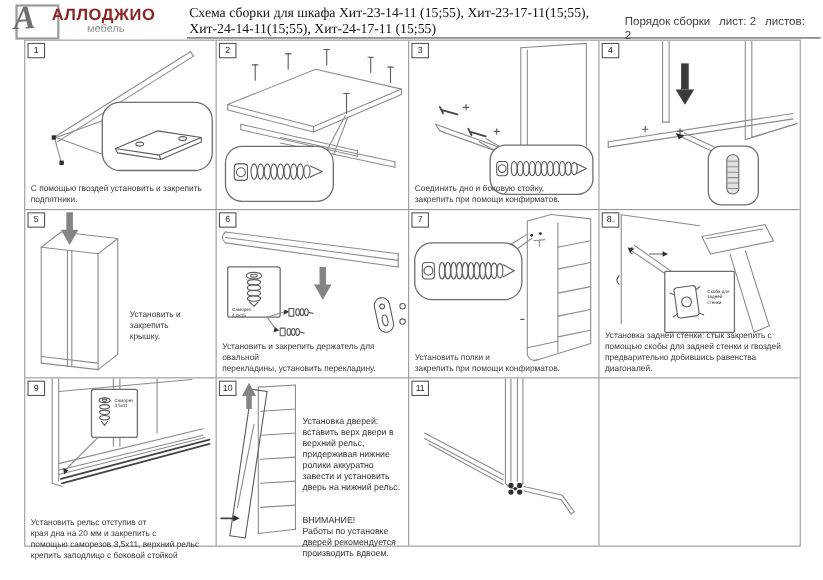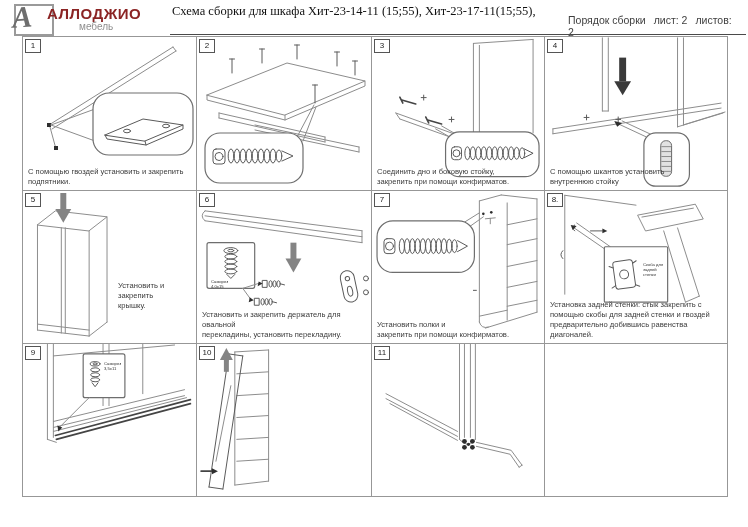--- a/index.html
+++ b/index.html
@@ -49,20 +49,21 @@
 
 <div class="logo-box">
   <span class="logo-mark">А</span>
 </div>
 <div class="brand">
   <div class="brand-name">АЛЛОДЖИО</div>
   <div class="brand-sub">мебель</div>
 </div>
 <div class="doc-title">
   <div>Схема сборки для шкафа Хит-23-14-11 (15;55), Хит-23-17-11(15;55),</div>
+  <div>Хит-24-14-11(15;55), Хит-24-17-11 (15;55)</div>
 </div>
 <div class="sheet-info">
   <span>Порядок сборки</span><span>лист: 2</span><span>листов: 2</span>
 </div>
 <div class="header-rule"></div>
 
 <div class="grid">
 
   <div class="panel">
     <div class="num">1</div>
@@ -208,22 +209,20 @@
       <rect x="117" y="104" width="11" height="36" rx="5" fill="#e2e2e2" stroke="#666" stroke-width="1"></rect>
       <g class="ln">
         <line x1="118" y1="110" x2="127" y2="110"></line>
           <line x1="118" y1="115" x2="127" y2="115"></line>
         <line x1="118" y1="120" x2="127" y2="120"></line>
           <line x1="118" y1="125" x2="127" y2="125"></line>
         <line x1="118" y1="130" x2="127" y2="130"></line>
           <line x1="118" y1="135" x2="127" y2="135"></line>
       </g>
     </svg>
-    <div class="cap">С помощью шкантов установить
-внутреннюю стойку</div>
   </div>
 
   <div class="panel">
     <div class="num">5</div>
     <svg class="illus" viewBox="0 0 173 153">
       <polygon class="ln" fill="none" points="14,34 32,20 84,26 66,40"></polygon>
       <line class="ln" x1="14" y1="34" x2="14" y2="140"></line>
       <line class="ln" x1="66" y1="40" x2="66" y2="146"></line>
       <line class="ln" x1="14" y1="140" x2="66" y2="146"></line>
       <line class="ln" x1="84" y1="26" x2="84" y2="132"></line>
@@ -396,20 +395,24 @@
         <ellipse fill="none" cx="72" cy="26" rx="4.5" ry="2"></ellipse>
         <ellipse fill="none" cx="72" cy="31" rx="4.5" ry="2"></ellipse>
         <ellipse fill="none" cx="72" cy="36" rx="4.5" ry="2"></ellipse>
         <polyline fill="none" points="69,39 72,43 75,39"></polyline>
       </g>
       <line class="ln" x1="66" y1="54" x2="36" y2="84"></line>
       <polygon class="dark" points="34,82 39,84 35,88"></polygon>
     </svg>
     <div class="tiny" style="left:81px;top:18px;">Саморез
 3,5х11</div>
+    <div class="cap" style="bottom:-14px;">Установить рельс  отступив от
+края дна на 20 мм и закрепить  с
+помощью саморезов 3,5х11, верхний рельс
+крепить заподлицо с боковой стойкой</div>
   </div>
 
   <div class="panel lr">
     <div class="num">10</div>
     <svg class="illus" viewBox="0 0 175 153">
       <line class="ln" x1="38" y1="8" x2="38" y2="142"></line>
       <line class="ln" x1="72" y1="6" x2="72" y2="138"></line>
       <line class="ln" x1="38" y1="8" x2="72" y2="6"></line>
       <line class="ln" x1="38" y1="142" x2="72" y2="138"></line>
       <g class="ln">
@@ -422,20 +425,33 @@
       <line class="lnd" x1="12" y1="144" x2="32" y2="10"></line>
       <line class="lnd" x1="26" y1="146" x2="46" y2="12"></line>
       <line class="lnd" x1="32" y1="10" x2="46" y2="12"></line>
       <line class="lnd" x1="12" y1="144" x2="26" y2="146"></line>
       <line class="ln" x1="19" y1="118" x2="34" y2="42"></line>
       <rect class="garrow" x="27" y="14" width="5" height="14"></rect>
       <polygon class="garrow" points="23,16 36,16 29.5,4"></polygon>
       <line class="lnt" x1="4" y1="128" x2="15" y2="128"></line>
       <polygon class="dark" points="15,125 21,128 15,131"></polygon>
     </svg>
+    <div class="cap10">
+      <div>Установка дверей:
+вставить верх двери в
+верхний рельс,
+придерживая нижние
+ролики аккуратно
+завести и установить
+дверь на нижний рельс.</div>
+      <div class="warn">ВНИМАНИЕ!
+Работы по установке
+дверей рекомендуется
+производить вдвоем.</div>
+    </div>
   </div>
 
   <div class="panel lr">
     <div class="num">11</div>
     <svg class="illus" viewBox="0 0 173 153">
       <line class="ln" x1="88" y1="0" x2="88" y2="96"></line>
       <line class="ln" x1="104" y1="0" x2="104" y2="96"></line>
       <line class="ln" x1="93" y1="0" x2="93" y2="94"></line>
       <line class="ln" x1="99" y1="0" x2="99" y2="94"></line>
       <path class="ln" d="M88,96 Q96,106 104,96"></path>

